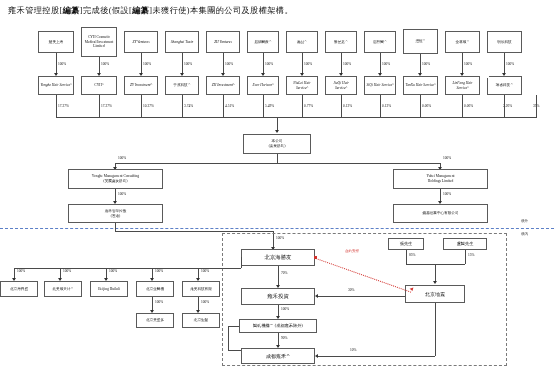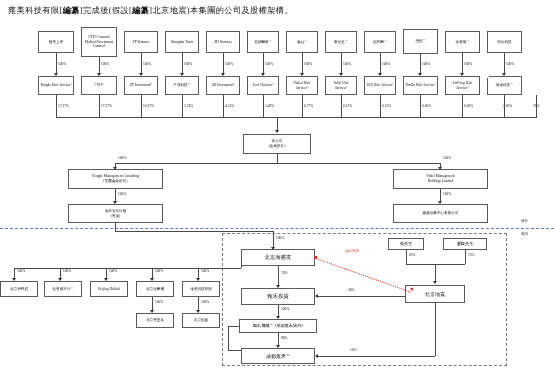--- a/index.html
+++ b/index.html
@@ -101,21 +101,21 @@
     border-right:2px solid transparent;
     border-bottom:3px solid #d2322d;
   }
 </style>
 </head>
 <body>
 
 <div id="stage">
 
   <div class="caption">
-    <span>雍美科技有限[</span><b>編纂</b><span>]完成後(假設[</span><b>編纂</b><span>]北京地震)本集團的公司及股權架構。</span>
+    <span>雍禾管理控股[</span><b>編纂</b><span>]完成後(假設[</span><b>編纂</b><span>]未獲行使)本集團的公司及股權架構。</span>
   </div>
 
   <div class="box cjk" style="left:38px;top:31px;width:36px;height:22px;">
       <span>慧美上海</span>
     </div>
   <div class="box lat-n" style="left:81px;top:27px;width:36px;height:30px;">
       <span>CYH Cosmetic Medical Investment Limited</span>
     </div>
   <div class="box lat" style="left:124px;top:31px;width:34px;height:22px;">
       <span>ZY Ventures</span>

